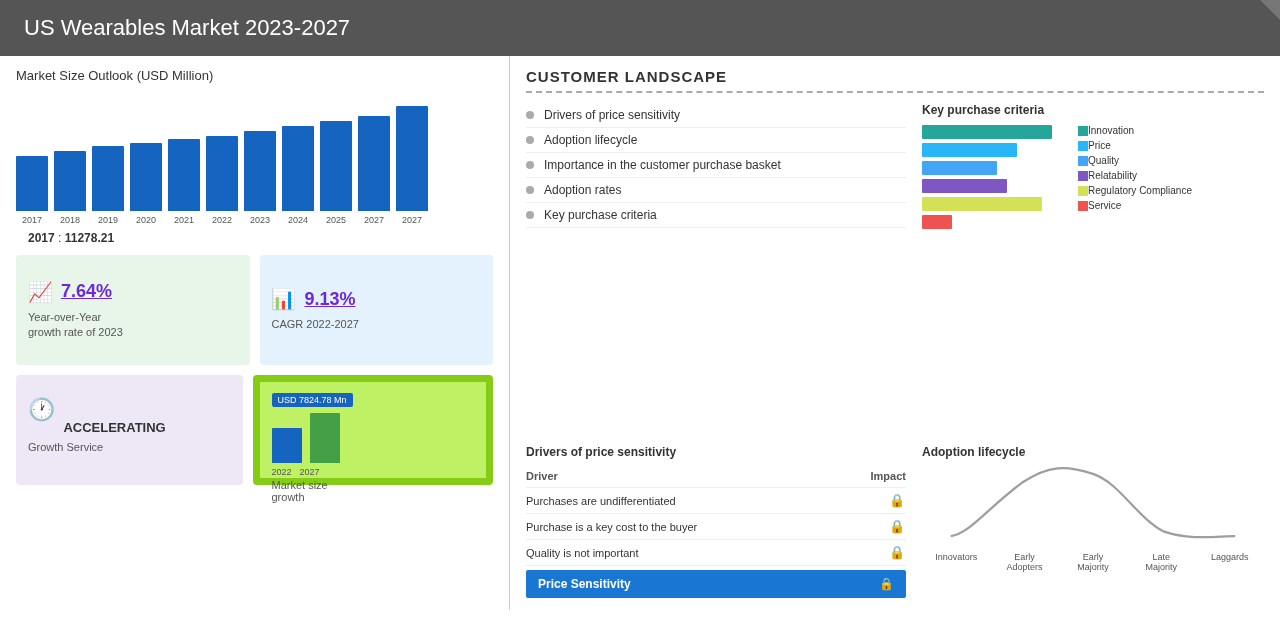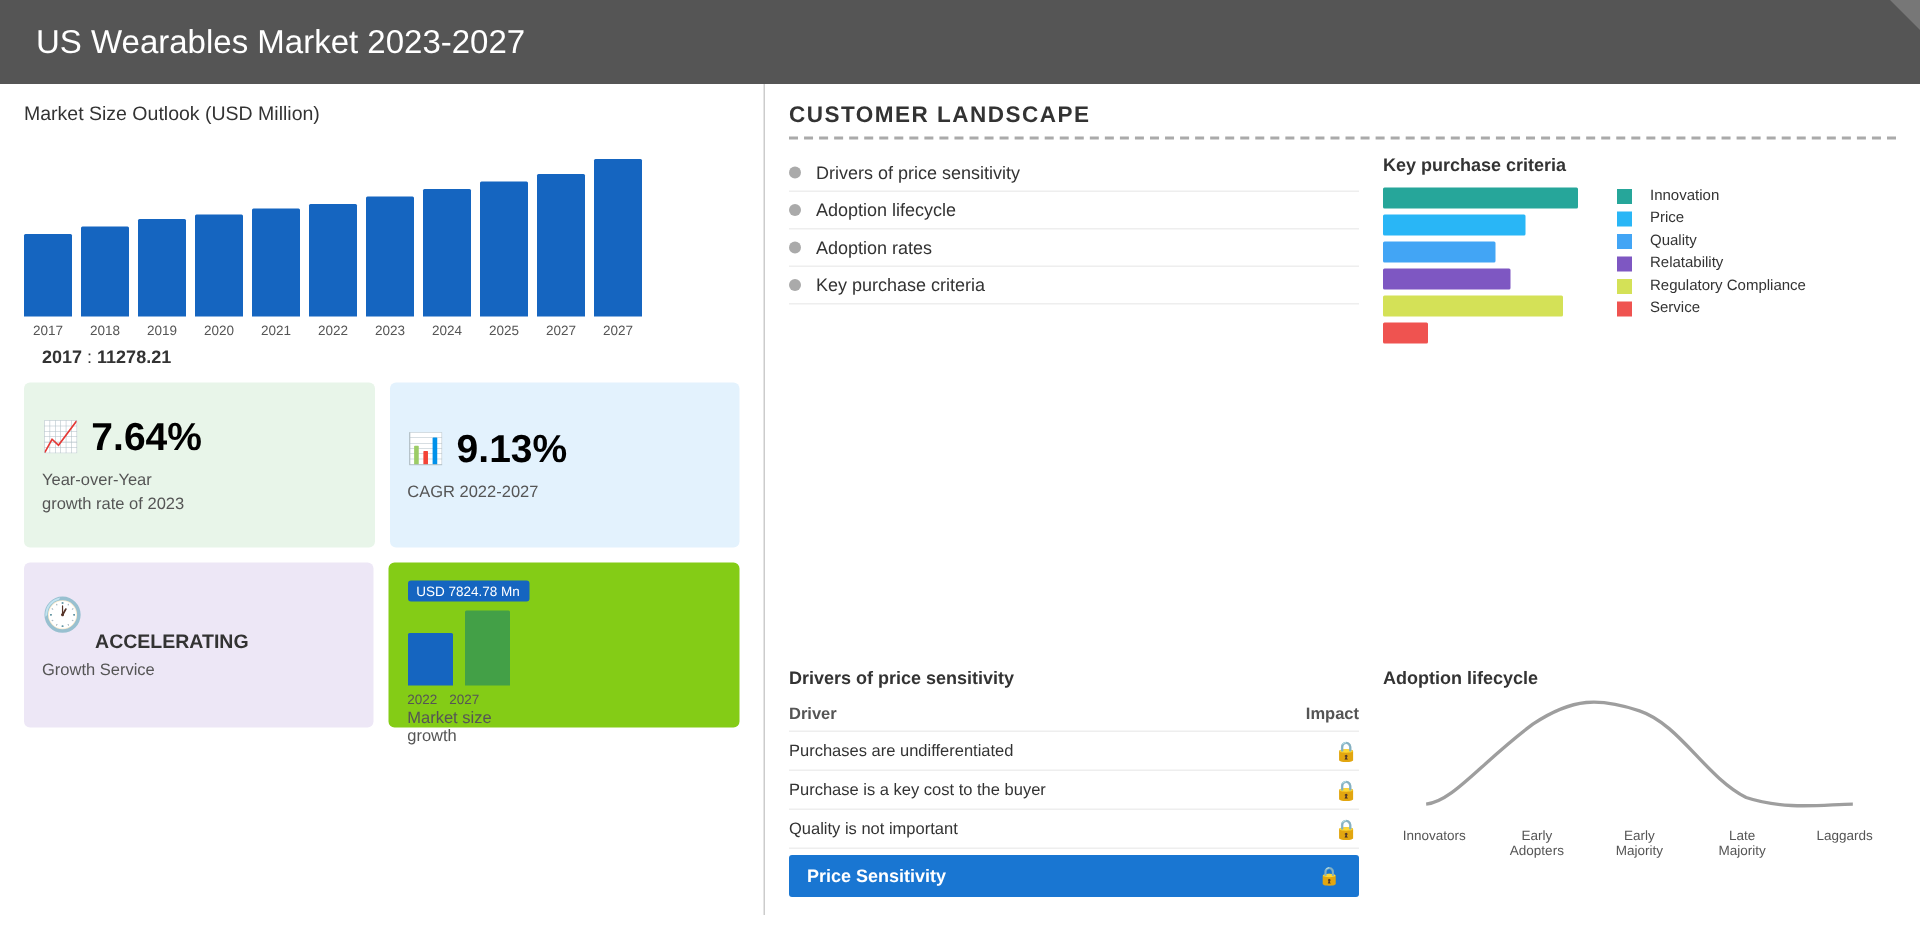--- a/index.html
+++ b/index.html
@@ -72,39 +72,39 @@
       justify-content: center;
     }
     .metric-card.green-bg { background: #e8f5e9; }
     .metric-card.blue-bg { background: #e3f2fd; }
     .metric-card-top {
       display: flex;
       align-items: center;
       gap: 8px;
       margin-bottom: 6px;
     }
-    .metric-pct { font-size: 26px; font-weight: bold; color: #000000; }
+    .metric-pct { font-size: 18px; font-weight: bold; color: #6d28d9; text-decoration: underline; }
     .metric-label { font-size: 11px; color: #555; line-height: 1.4; }
 
     .metric-icon-green { color: #2e7d32; font-size: 20px; }
     .metric-icon-blue { color: #1565c0; font-size: 20px; }
 
     
     .bottom-row {
       display: flex;
       gap: 10px;
     }
     .bottom-card {
       flex: 1;
       border-radius: 4px;
       padding: 10px 12px;
       height: 110px;
     }
     .bottom-card.purple-bg { background: #ede7f6; }
-    .bottom-card.light-bg { background: #84cc16; border: 1px solid #84cc16; }
+    .bottom-card.light-bg { background: #bef264; border: 7px solid #84cc16; }
 
     .accel-top { display: flex; align-items: center; gap: 8px; margin-bottom: 6px; }
     .accel-icon { font-size: 22px; color: #5c6bc0; }
     .accel-label { font-size: 13px; font-weight: bold; color: #333; margin-top: 35px; }
     .accel-sub { font-size: 11px; color: #555; }
 
     .market-size-card { position: relative; }
     .market-badge {
       background: #1565c0;
       color: #fff;
@@ -173,21 +173,21 @@
     }
     .nav-bullet { width: 8px; height: 8px; background: #aaa; border-radius: 50%; flex-shrink: 0; }
 
     
     .kpc-title { font-size: 12px; font-weight: bold; color: #333; margin-bottom: 8px; }
     .kpc-chart { display: flex; flex-direction: column; gap: 4px; }
     .kpc-row { display: flex; align-items: center; gap: 4px; }
     .kpc-bar-wrap { width: 140px; height: 14px; position: relative; }
     .kpc-bar { height: 100%; border-radius: 1px; }
     .kpc-legend { display: flex; flex-direction: column; gap: 4px; margin-left: 8px; }
-    .kpc-legend-item { display: flex; align-items: center; gap: 12px; font-size: 10px; color: #333; }
+    .kpc-legend-item { display: flex; align-items: center; gap: 0; font-size: 10px; color: #333; }
     .kpc-legend-dot { width: 10px; height: 10px; flex-shrink: 0; }
     .price-section-title { font-size: 12px; font-weight: bold; color: #333; margin-bottom: 6px; }
     .driver-row {
       display: flex;
       align-items: center;
       justify-content: space-between;
       padding: 5px 0;
       border-bottom: 1px solid #eee;
       font-size: 11px;
       color: #333;
@@ -332,20 +332,24 @@
             <li class="nav-item">
               <span class="nav-bullet"></span>
               <span>Drivers of price sensitivity</span>
             </li>
             <li class="nav-item">
               <span class="nav-bullet"></span>
               <span>Adoption lifecycle</span>
             </li>
             <li class="nav-item">
               <span class="nav-bullet"></span>
+              <span>Importance in the customer purchase basket</span>
+            </li>
+            <li class="nav-item">
+              <span class="nav-bullet"></span>
               <span>Adoption rates</span>
             </li>
             <li class="nav-item">
               <span class="nav-bullet"></span>
               <span>Key purchase criteria</span>
             </li>
           </ul>
       </div>
       <div class="customer-right">
         <div class="kpc-title">Key purchase criteria</div>

